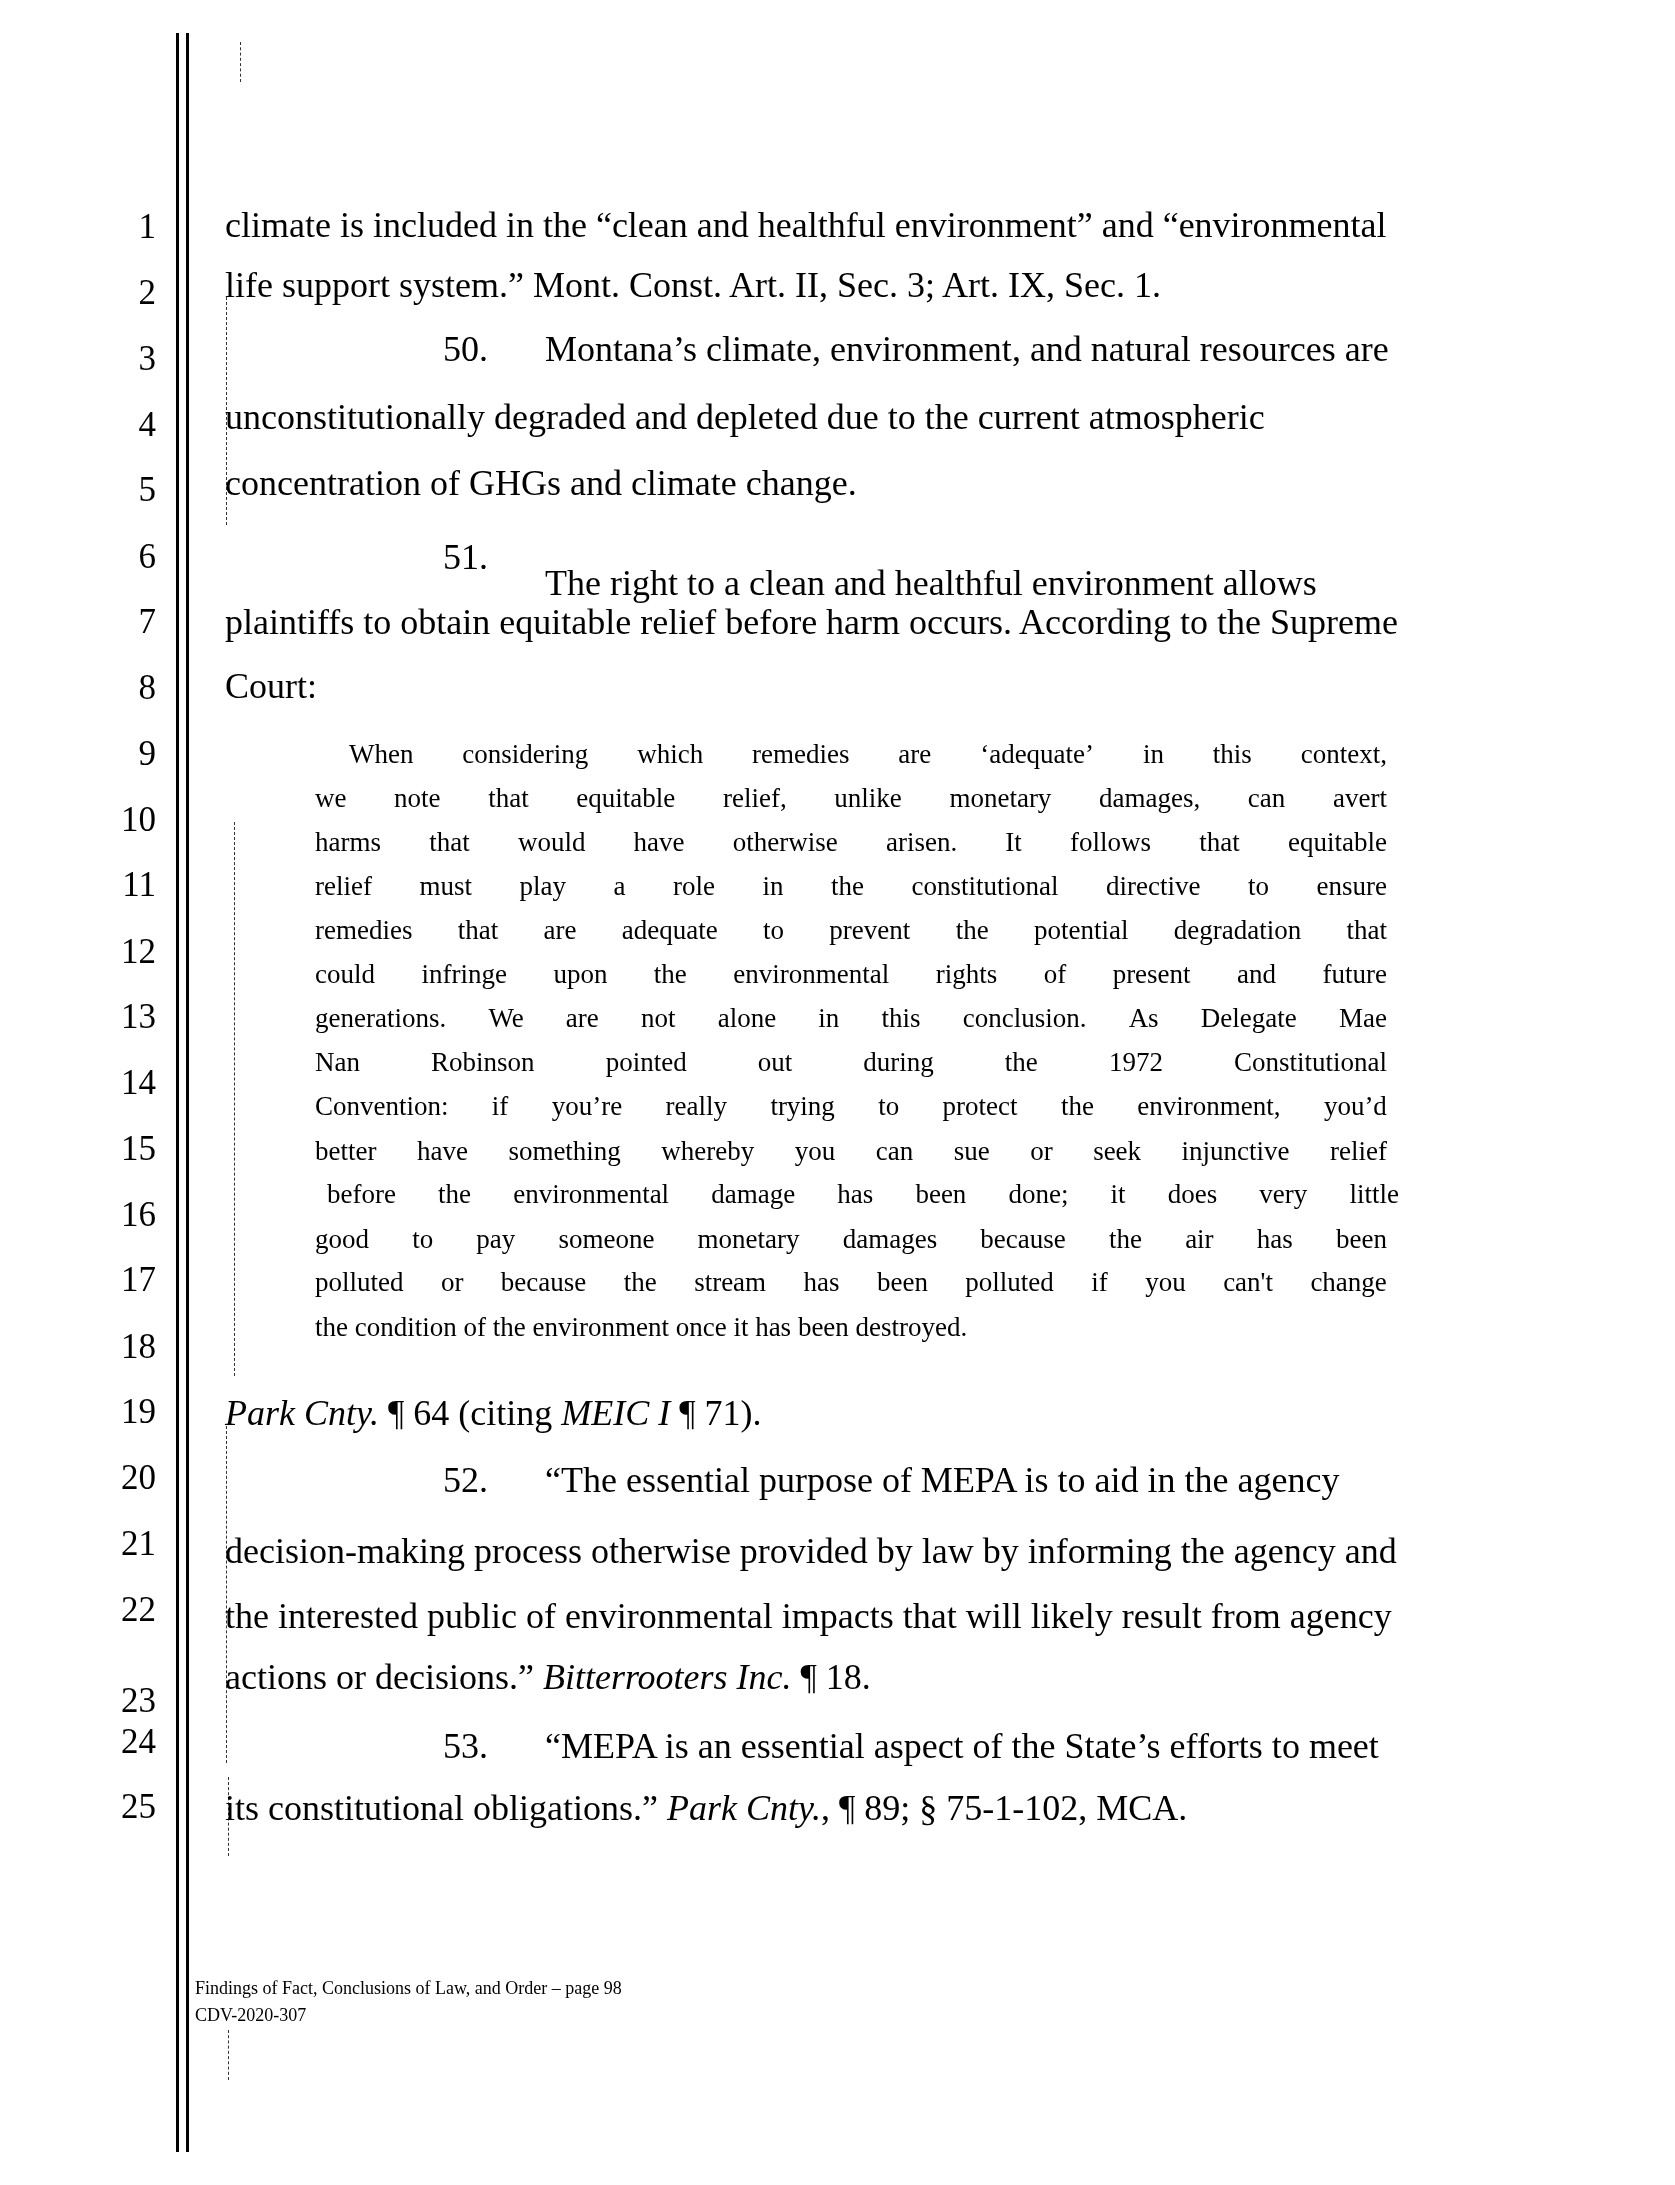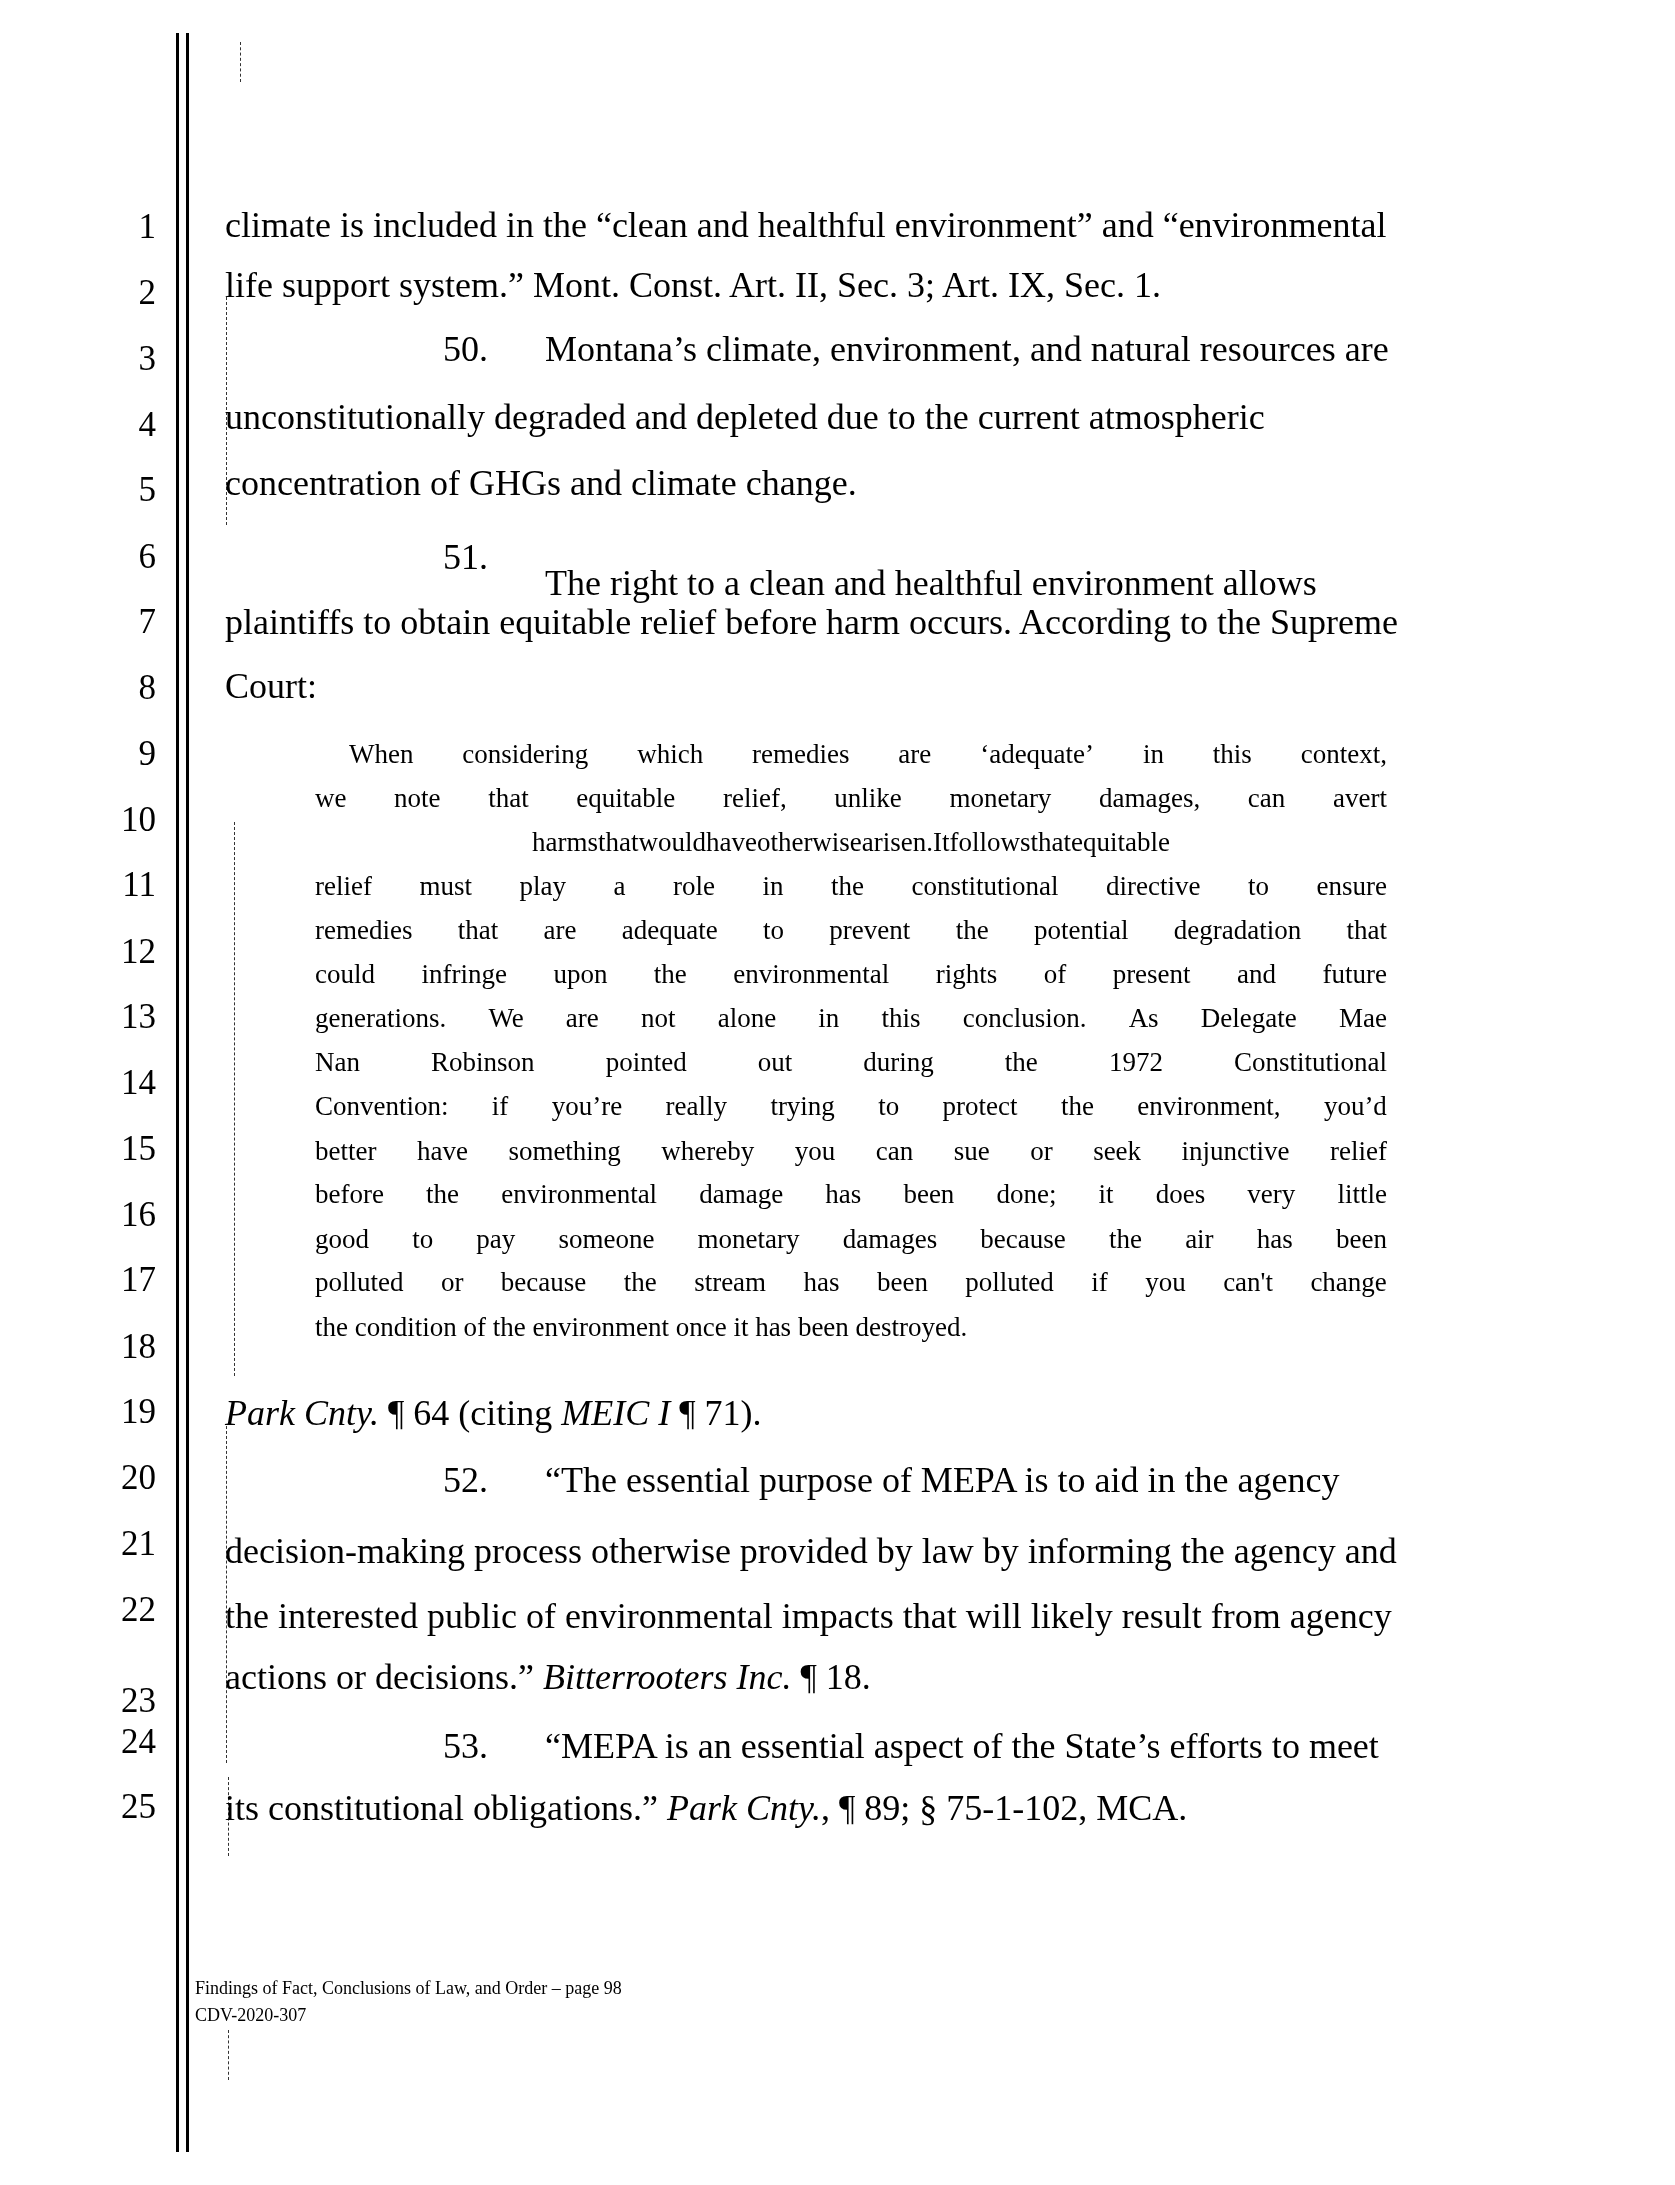--- a/index.html
+++ b/index.html
@@ -89,21 +89,21 @@
       <span>note</span>
       <span>that</span>
       <span>equitable</span>
       <span>relief,</span>
       <span>unlike</span>
       <span>monetary</span>
       <span>damages,</span>
       <span>can</span>
       <span>avert</span>
     </div>
-  <div class="quote-line qw" style="top:829px;justify-content:center;">
+  <div class="quote-line qw" style="top:829px;">
       <span>harms</span>
       <span>that</span>
       <span>would</span>
       <span>have</span>
       <span>otherwise</span>
       <span>arisen.</span>
       <span>It</span>
       <span>follows</span>
       <span>that</span>
       <span>equitable</span>
@@ -186,21 +186,21 @@
       <span>something</span>
       <span>whereby</span>
       <span>you</span>
       <span>can</span>
       <span>sue</span>
       <span>or</span>
       <span>seek</span>
       <span>injunctive</span>
       <span>relief</span>
     </div>
-  <div class="quote-line qw" style="top:1181px;">
+  <div class="quote-line qw" style="top:1181px;margin-left:12px;">
       <span>before</span>
       <span>the</span>
       <span>environmental</span>
       <span>damage</span>
       <span>has</span>
       <span>been</span>
       <span>done;</span>
       <span>it</span>
       <span>does</span>
       <span>very</span>

